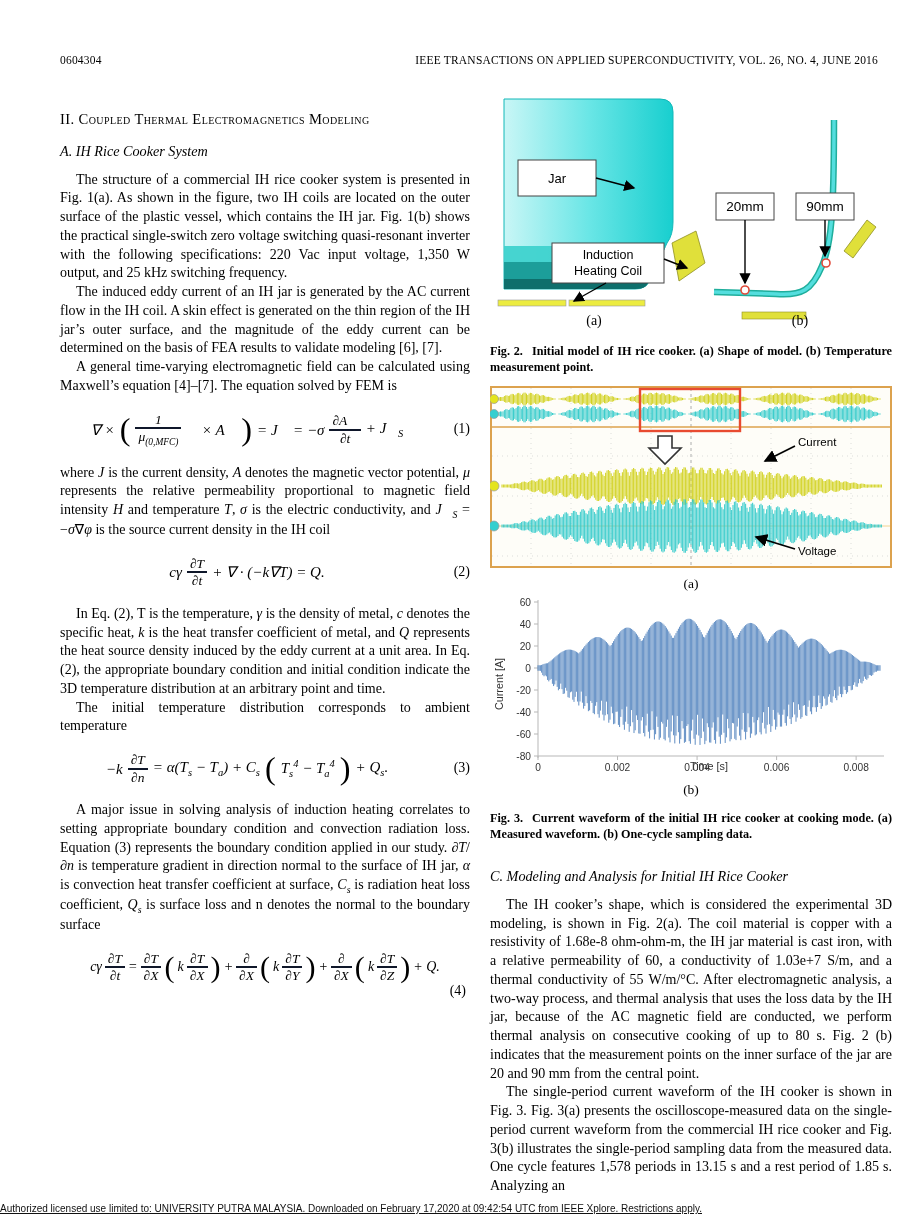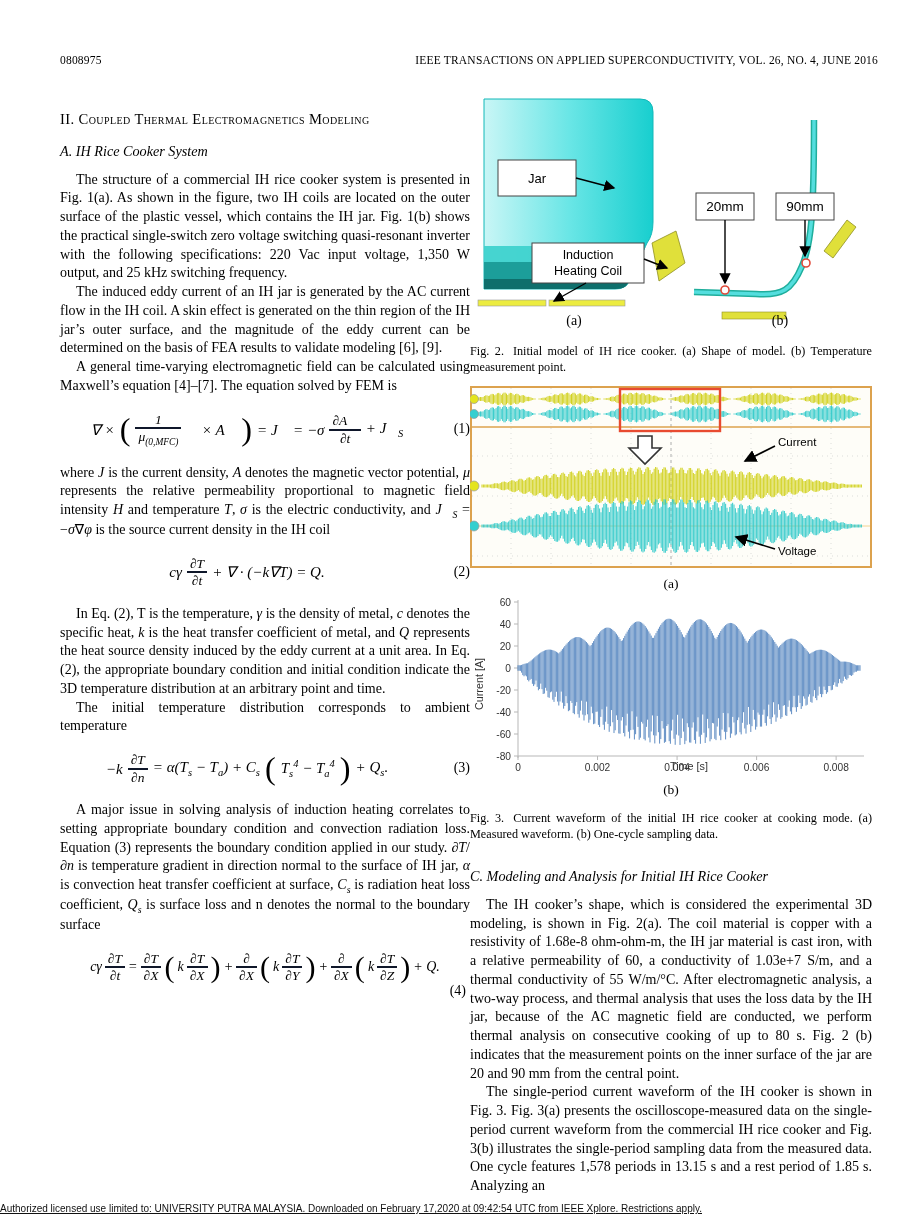--- a/index.html
+++ b/index.html
@@ -1,58 +1,58 @@
 <!DOCTYPE html>
 <html><head>
 <meta charset="utf-8">
 <style>
   html,body{margin:0;padding:0;background:#888;}
   .page{position:relative;width:924px;height:1232px;background:#ffffff;font-family:"Liberation Serif",serif;color:#000;overflow:hidden;}
   .runhead{position:absolute;top:54px;left:60px;width:818px;display:flex;justify-content:space-between;font-size:11.5px;letter-spacing:.2px;}
   .col{position:absolute;top:104px;font-size:14px;line-height:1.34;text-align:justify;}
   .col-left{left:60px;width:410px;}
-  .col-right{left:470px;width:402px;}
+  .col-right{left:490px;width:402px;}
   p{margin:0;text-indent:16px;}
   p.noind{text-indent:0;}
   .sechead{font-variant:small-caps;font-size:14.6px;letter-spacing:.4px;margin:6px 0 12px 0;text-indent:0;}
   .subhead{font-style:italic;font-size:14.2px;margin:15px 0 10px 0;text-align:left;text-indent:0;}
   .subhead.first{margin-top:4px;}
   .equation{display:flex;align-items:center;justify-content:center;gap:5px;margin:16px 0;font-style:italic;font-size:15px;position:relative;padding-right:36px;flex-wrap:nowrap;}
   .equation .mt{white-space:nowrap;}
   .eqnum{position:absolute;right:0;font-style:normal;font-size:14px;}
   .eqnum.below{right:4px;bottom:-17px;}
   .eq4{margin-bottom:30px;padding-right:0;font-size:14px;gap:3px;}
   .frac{display:inline-flex;flex-direction:column;text-align:center;vertical-align:middle;font-size:13.5px;line-height:1.15;}
   .frac .num{display:block;padding:0 3px;}
   .frac .den{display:block;border-top:2px solid #0f172a;padding:0 3px;}
   .bigp{font-size:215%;font-style:normal;font-weight:400;line-height:.9;}
   sub,sup{font-size:70%;}
   .figblock{margin:0;}
   .figsub{text-align:center;font-size:13.5px;margin:1px 0 0 0;text-indent:0;}
-  .caption{font-size:12.2px;line-height:1.3;text-align:justify;text-indent:0;margin-top:7px;}
+  .caption{font-size:12.2px;line-height:1.3;text-align:justify;text-indent:0;margin-top:7px;font-weight:bold;}
   .caption .cab{margin-right:9px;}
   .footer{position:absolute;left:0;top:1203px;width:924px;text-align:left;font-family:"Liberation Sans",sans-serif;font-size:10px;color:#111;text-decoration:underline;}
   svg text{font-family:"Liberation Sans",sans-serif;}
   svg text.serif{font-family:"Liberation Serif",serif;}
 </style>
 </head>
 <body>
 
 <div class="page">
 
   <div class="runhead">
-    <span>0808975</span>
+    <span>0604304</span>
     <span>IEEE TRANSACTIONS ON APPLIED SUPERCONDUCTIVITY, VOL. 26, NO. 4, JUNE 2016</span>
   </div>
 
   <div class="col col-left">
     <p class="sechead">II. Coupled Thermal Electromagnetics Modeling</p>
     <p class="subhead first">A. IH Rice Cooker System</p>
     <p>The structure of a commercial IH rice cooker system is presented in Fig. 1(a). As shown in the figure, two IH coils are located on the outer surface of the plastic vessel, which contains the IH jar. Fig. 1(b) shows the practical single-switch zero voltage switching quasi-resonant inverter with the following specifications: 220 Vac input voltage, 1,350 W output, and 25 kHz switching frequency.</p>
-    <p>The induced eddy current of an IH jar is generated by the AC current flow in the IH coil. A skin effect is generated on the thin region of the IH jar’s outer surface, and the magnitude of the eddy current can be determined on the basis of FEA results to validate modeling [6], [9].</p>
+    <p>The induced eddy current of an IH jar is generated by the AC current flow in the IH coil. A skin effect is generated on the thin region of the IH jar’s outer surface, and the magnitude of the eddy current can be determined on the basis of FEA results to validate modeling [6], [7].</p>
     <p>A general time-varying electromagnetic field can be calculated using Maxwell’s equation [4]–[7]. The equation solved by FEM is</p>
     <div class="equation">
         <span class="mt">∇ ×</span>
         <span class="bigp">(</span>
         <span class="frac">
           <span class="num">1</span>
           <span class="den">μ<sub>(0,MFC)</sub></span>
         </span>
         <span class="mt">∇ × A⃗</span>
         <span class="bigp">)</span>

